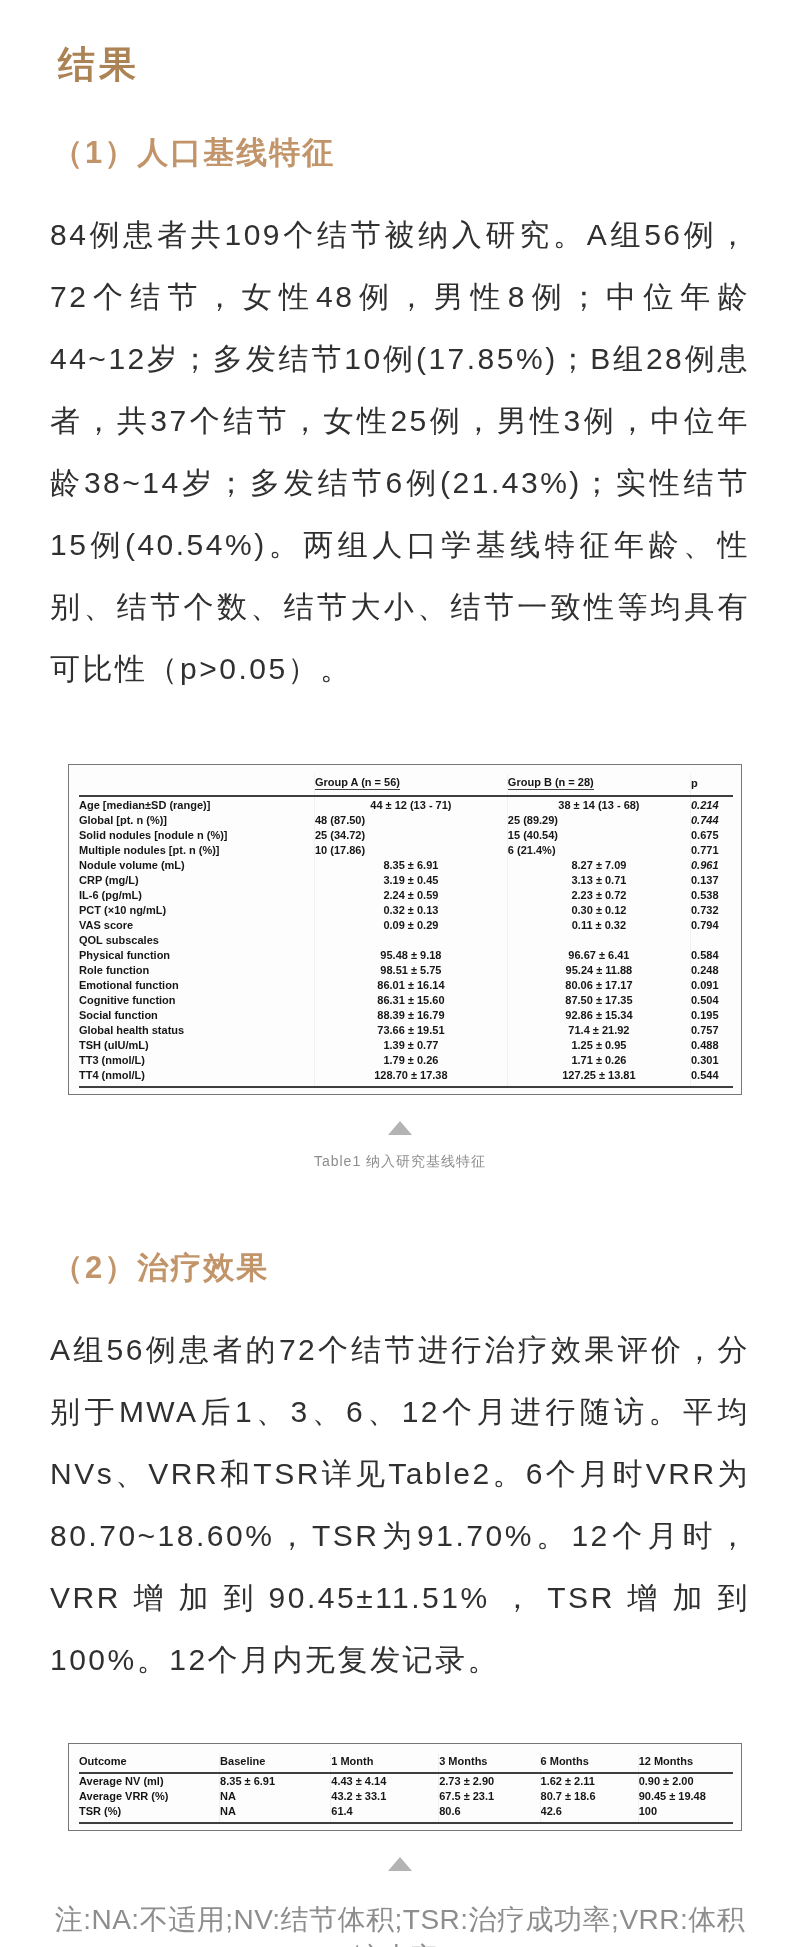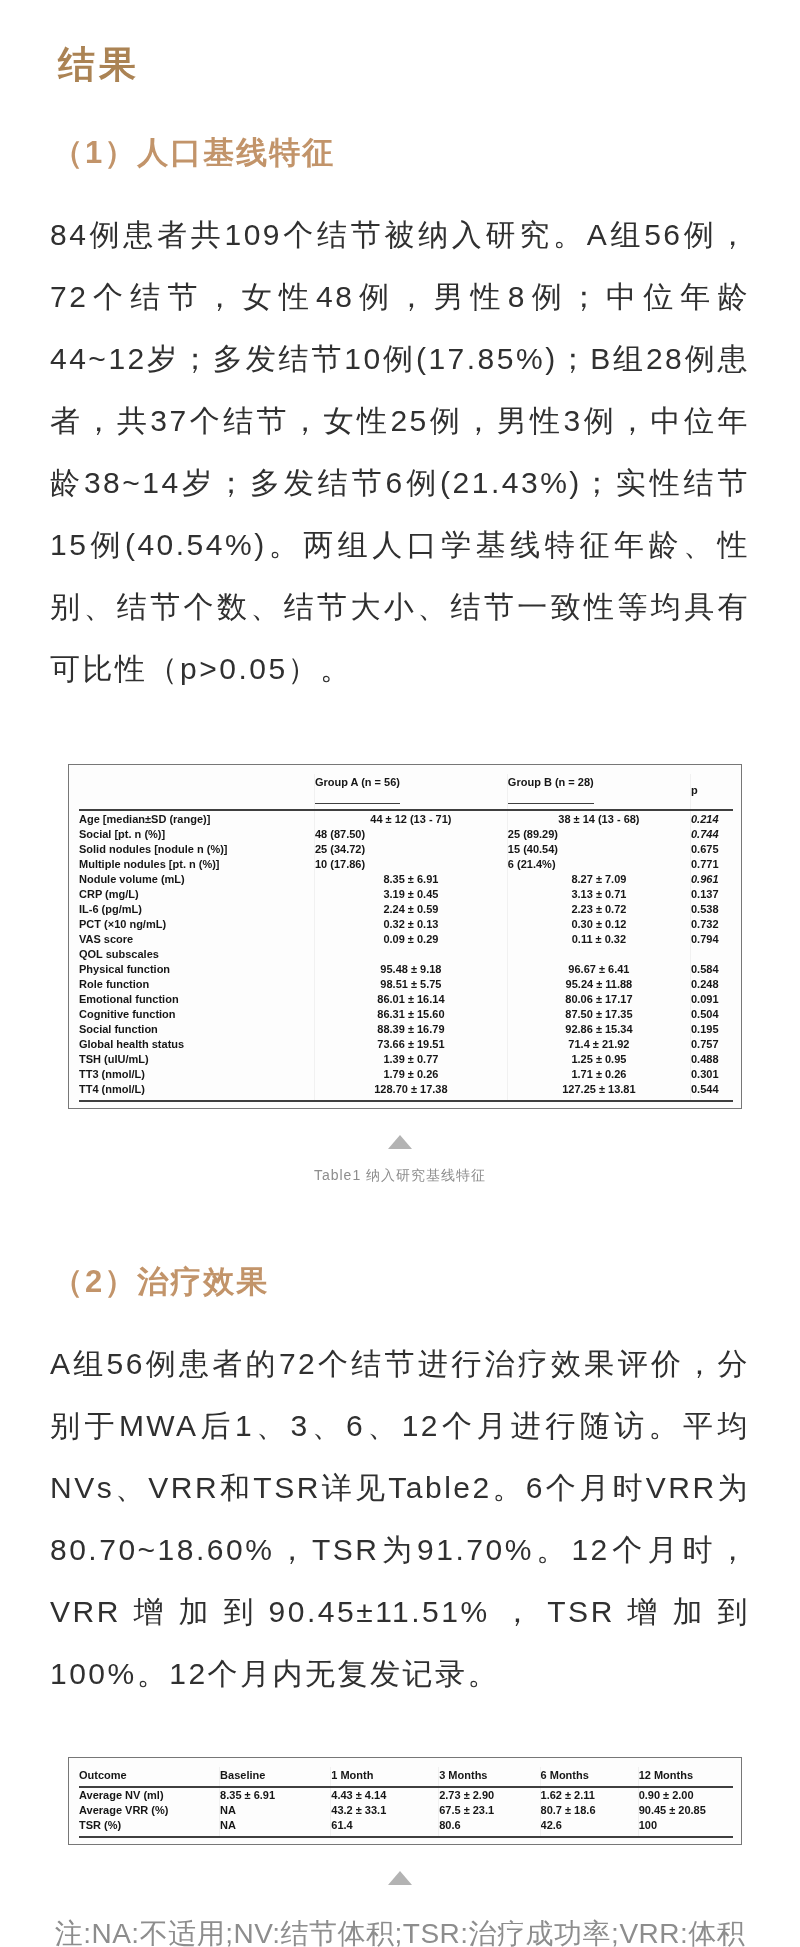--- a/index.html
+++ b/index.html
@@ -45,21 +45,21 @@
   }
   table.datatable th{
     text-align:left;font-weight:700;padding:2px 0 5px 0;
     border-bottom:2px solid var(--table-rule);line-height:12px;
   }
   table.datatable td{
     padding:1.5px 0;line-height:12px;overflow:hidden;white-space:nowrap;
   }
   table.datatable td:nth-child(n+2),table.datatable th:nth-child(n+2){border-left:1px solid #f1f1f1;}
   table.datatable tbody tr:last-child td{border-bottom:2px solid var(--table-rule);padding-bottom:5px;}
-  .grp{display:inline-block;border-bottom:1.5px solid var(--table-rule);padding-bottom:15px;}
+  .grp{display:inline-block;border-bottom:1.5px solid var(--table-rule);padding-bottom:1px;}
   td.ctr{text-align:center;margin-top:8px;}
   td.ind{padding-left:14px;}
   td.pit{font-style:italic;}
   .tri{
     width:0;height:0;margin:26px auto 0 auto;
     border-left:12px solid transparent;border-right:12px solid transparent;
     border-bottom:14px solid var(--triangle-gray);cursor:pointer;
   }
   .caption{
     text-align:center;color:var(--caption-gray);
@@ -98,21 +98,21 @@
         </tr>
       </thead>
       <tbody id="table1-body">
           <tr>
             <td>Age [median±SD (range)]</td>
             <td class="ctr">44 ± 12 (13 - 71)</td>
             <td class="ctr">38 ± 14 (13 - 68)</td>
             <td class="pit">0.214</td>
           </tr>
           <tr>
-            <td>Social [pt. n (%)]</td>
+            <td>Global [pt. n (%)]</td>
             <td>48 (87.50)</td>
             <td>25 (89.29)</td>
             <td class="pit">0.744</td>
           </tr>
           <tr>
             <td>Solid nodules [nodule n (%)]</td>
             <td>25 (34.72)</td>
             <td>15 (40.54)</td>
             <td>0.675</td>
           </tr>
@@ -252,21 +252,21 @@
             <td>2.73 ± 2.90</td>
             <td>1.62 ± 2.11</td>
             <td>0.90 ± 2.00</td>
           </tr>
           <tr>
             <td>Average VRR (%)</td>
             <td>NA</td>
             <td>43.2 ± 33.1</td>
             <td>67.5 ± 23.1</td>
             <td>80.7 ± 18.6</td>
-            <td>90.45 ± 20.85</td>
+            <td>90.45 ± 19.48</td>
           </tr>
           <tr>
             <td>TSR (%)</td>
             <td>NA</td>
             <td>61.4</td>
             <td>80.6</td>
             <td>42.6</td>
             <td>100</td>
           </tr>
         </tbody>

